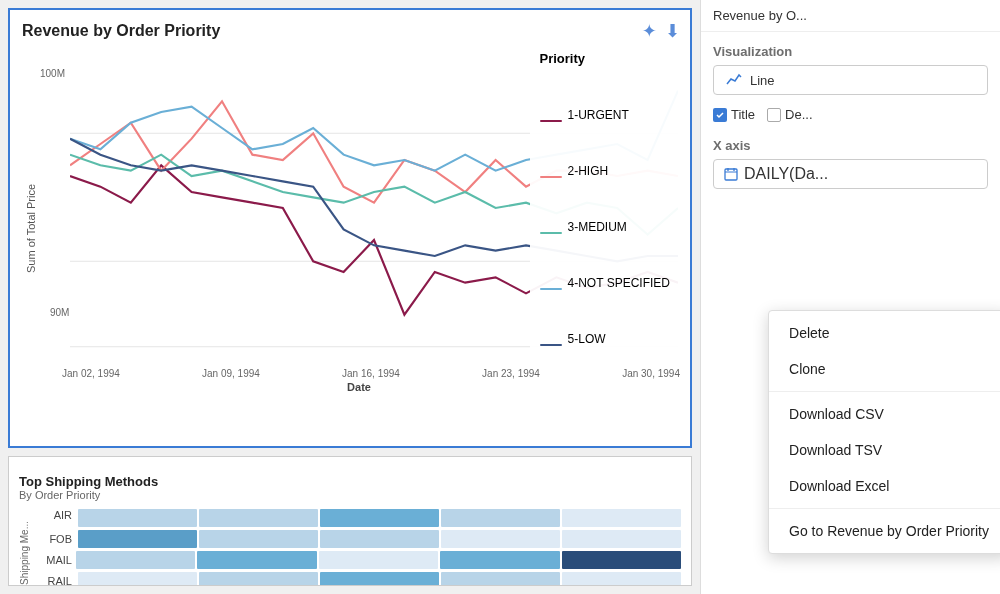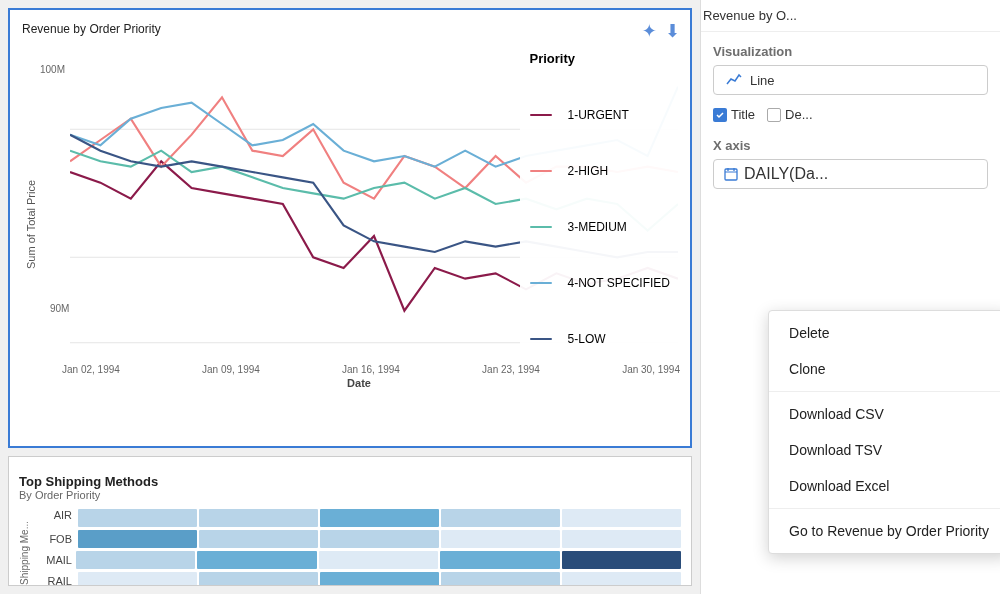--- a/index.html
+++ b/index.html
@@ -26,22 +26,22 @@
       background: #fff;
       border: 2px solid #3a7bd5;
       margin: 8px 8px 4px 8px;
       padding: 12px;
       position: relative;
       flex: 0 0 auto;
       height: 440px;
     }
 
     .chart-title {
-      font-size: 12px;
-      font-weight: 400;
+      font-size: 16px;
+      font-weight: 700;
       color: #222;
       margin-bottom: 8px;
     }
 
     .chart-toolbar {
       position: absolute;
       top: 10px;
       right: 10px;
       display: flex;
       gap: 8px;
@@ -120,22 +120,22 @@
     }
 
     .legend-title {
       font-weight: 700;
       margin-bottom: 4px;
       font-size: 13px;
     }
 
     .legend-item {
       display: flex;
-      align-items: center;
-      gap: 16px;
+      align-items: flex-end;
+      gap: 6px;
       margin-bottom: 3px;
       margin-top: 42px;
     }
 
     .legend-line {
       width: 22px;
       height: 2px;
       border-radius: 1px;
     }
 
@@ -166,21 +166,21 @@
     .right-panel {
       width: 300px;
       background: #fff;
       border-left: 1px solid #ddd;
       display: flex;
       flex-direction: column;
       position: relative;
     }
 
     .right-header {
-      padding: 8px 2px;
+      padding: 8px 12px;
       border-bottom: 1px solid #eee;
       font-size: 13px;
       color: #333;
       font-weight: 500;
     }
 
     .section-label {
       font-size: 13px;
       font-weight: 600;
       color: #6e6e6e;

